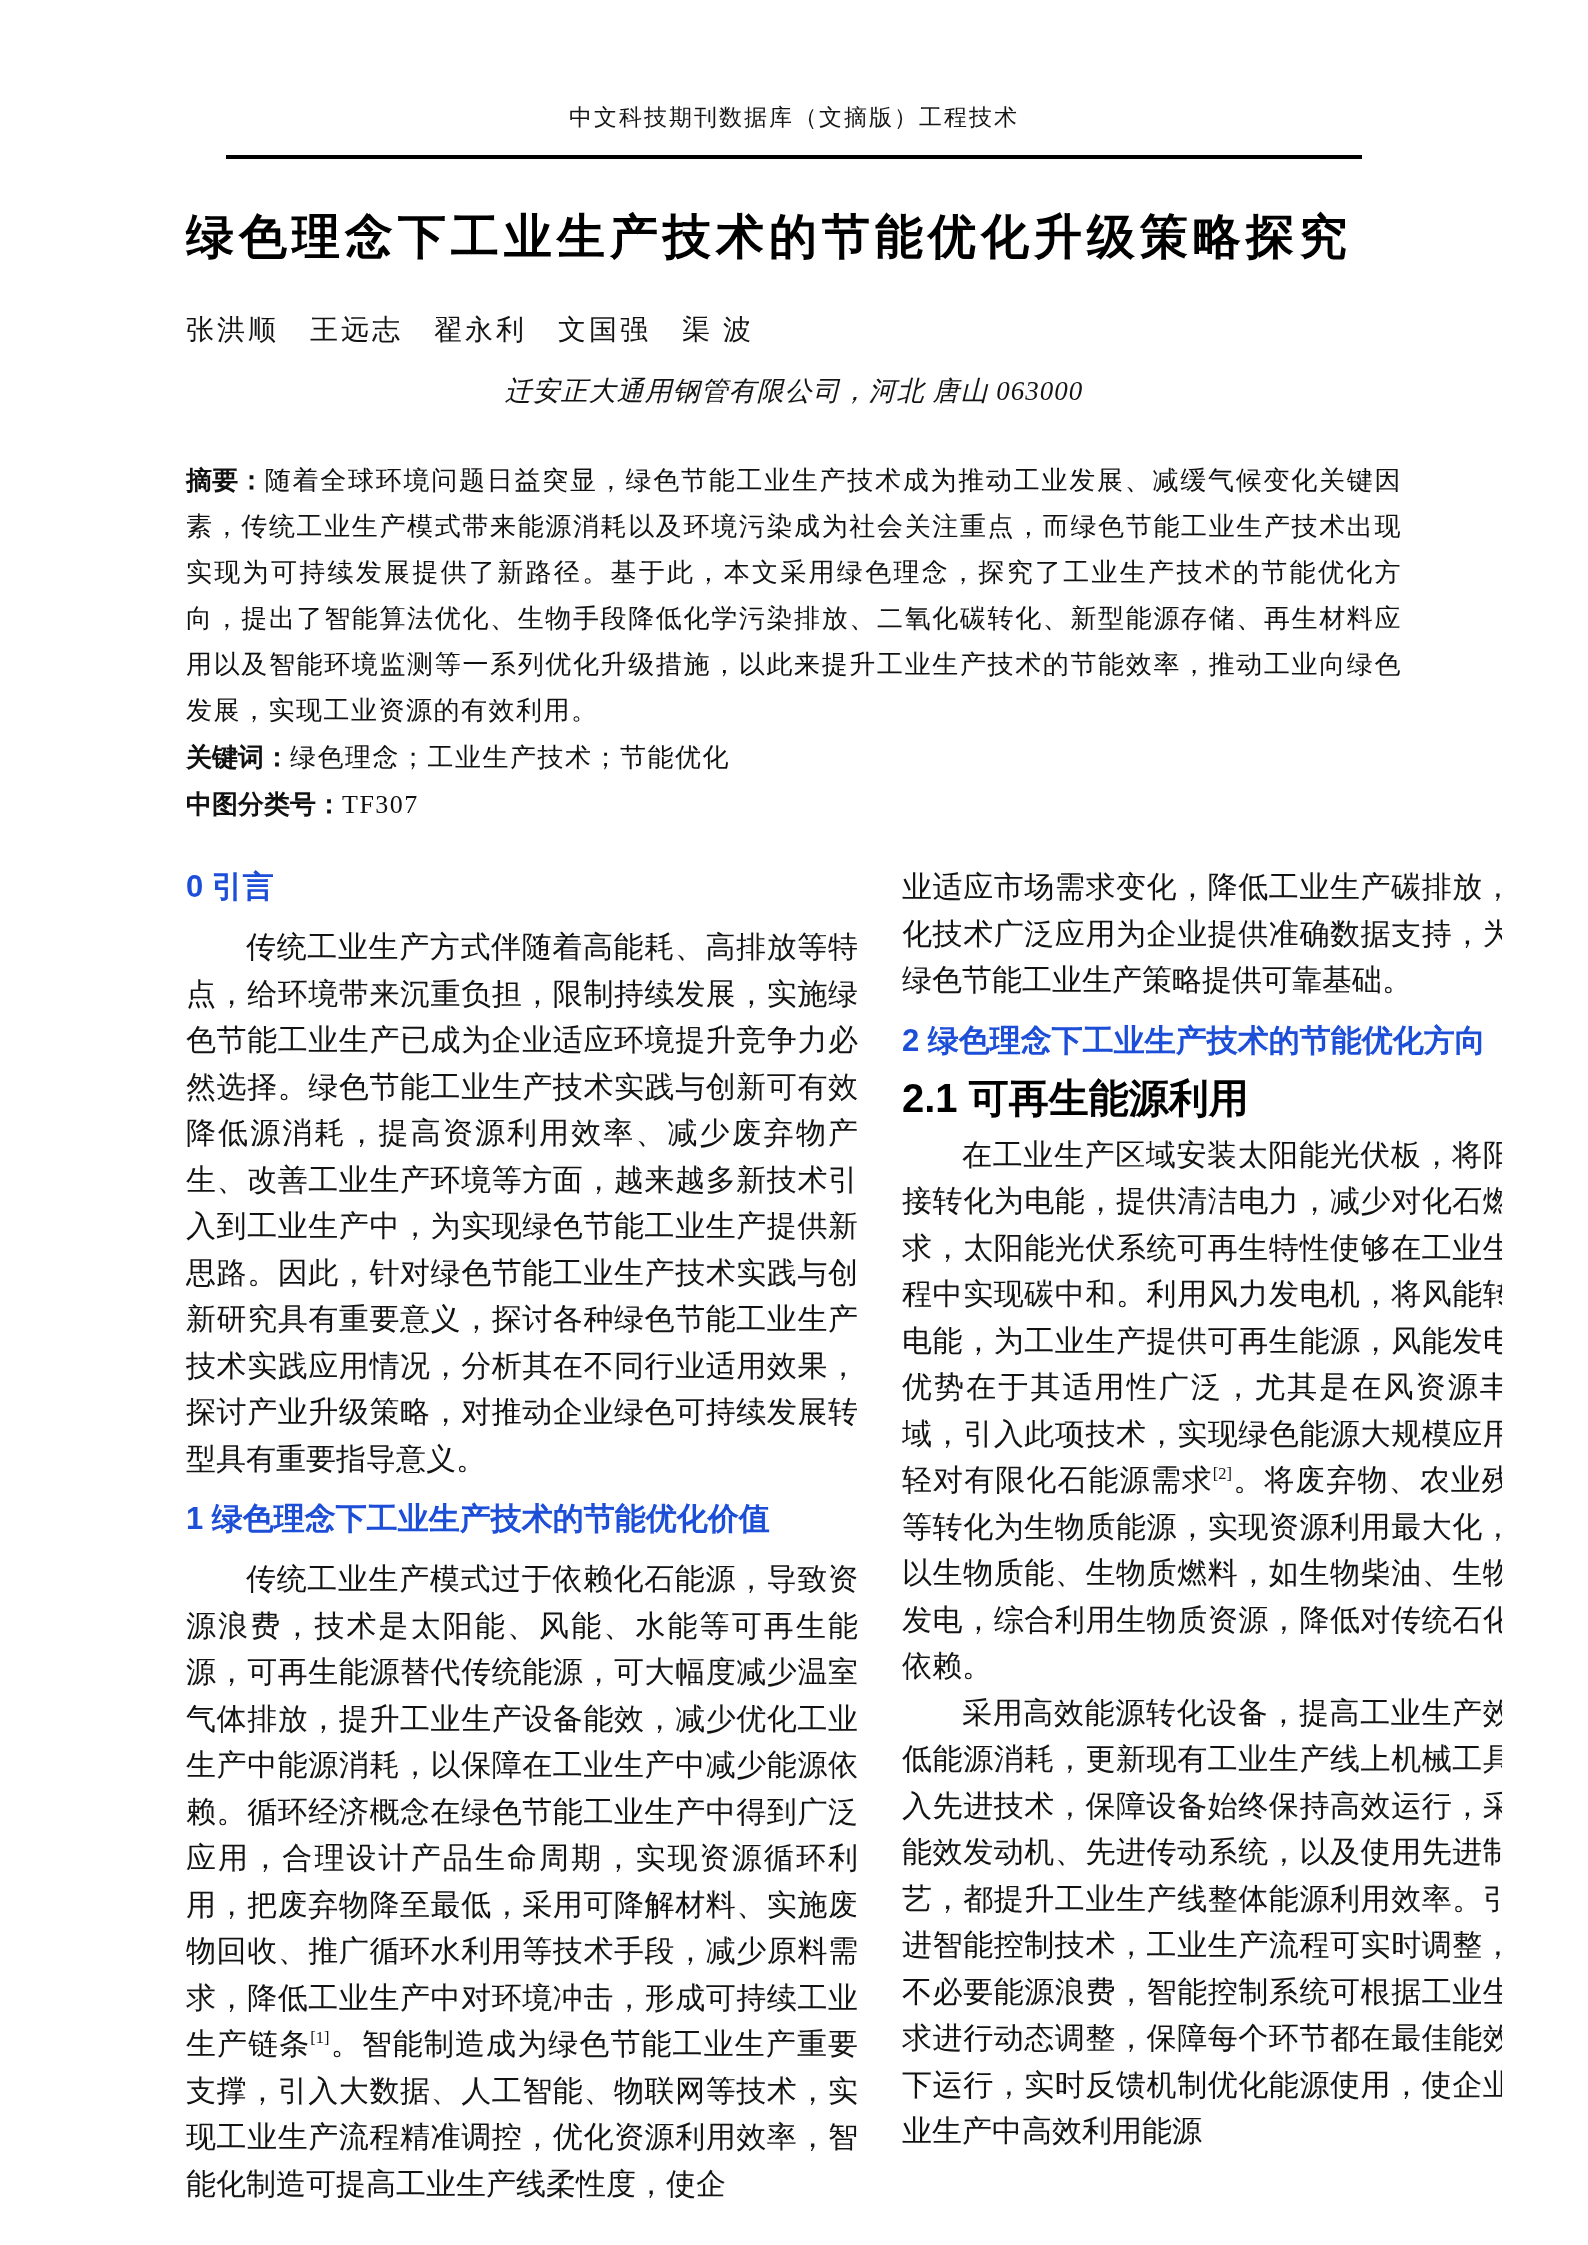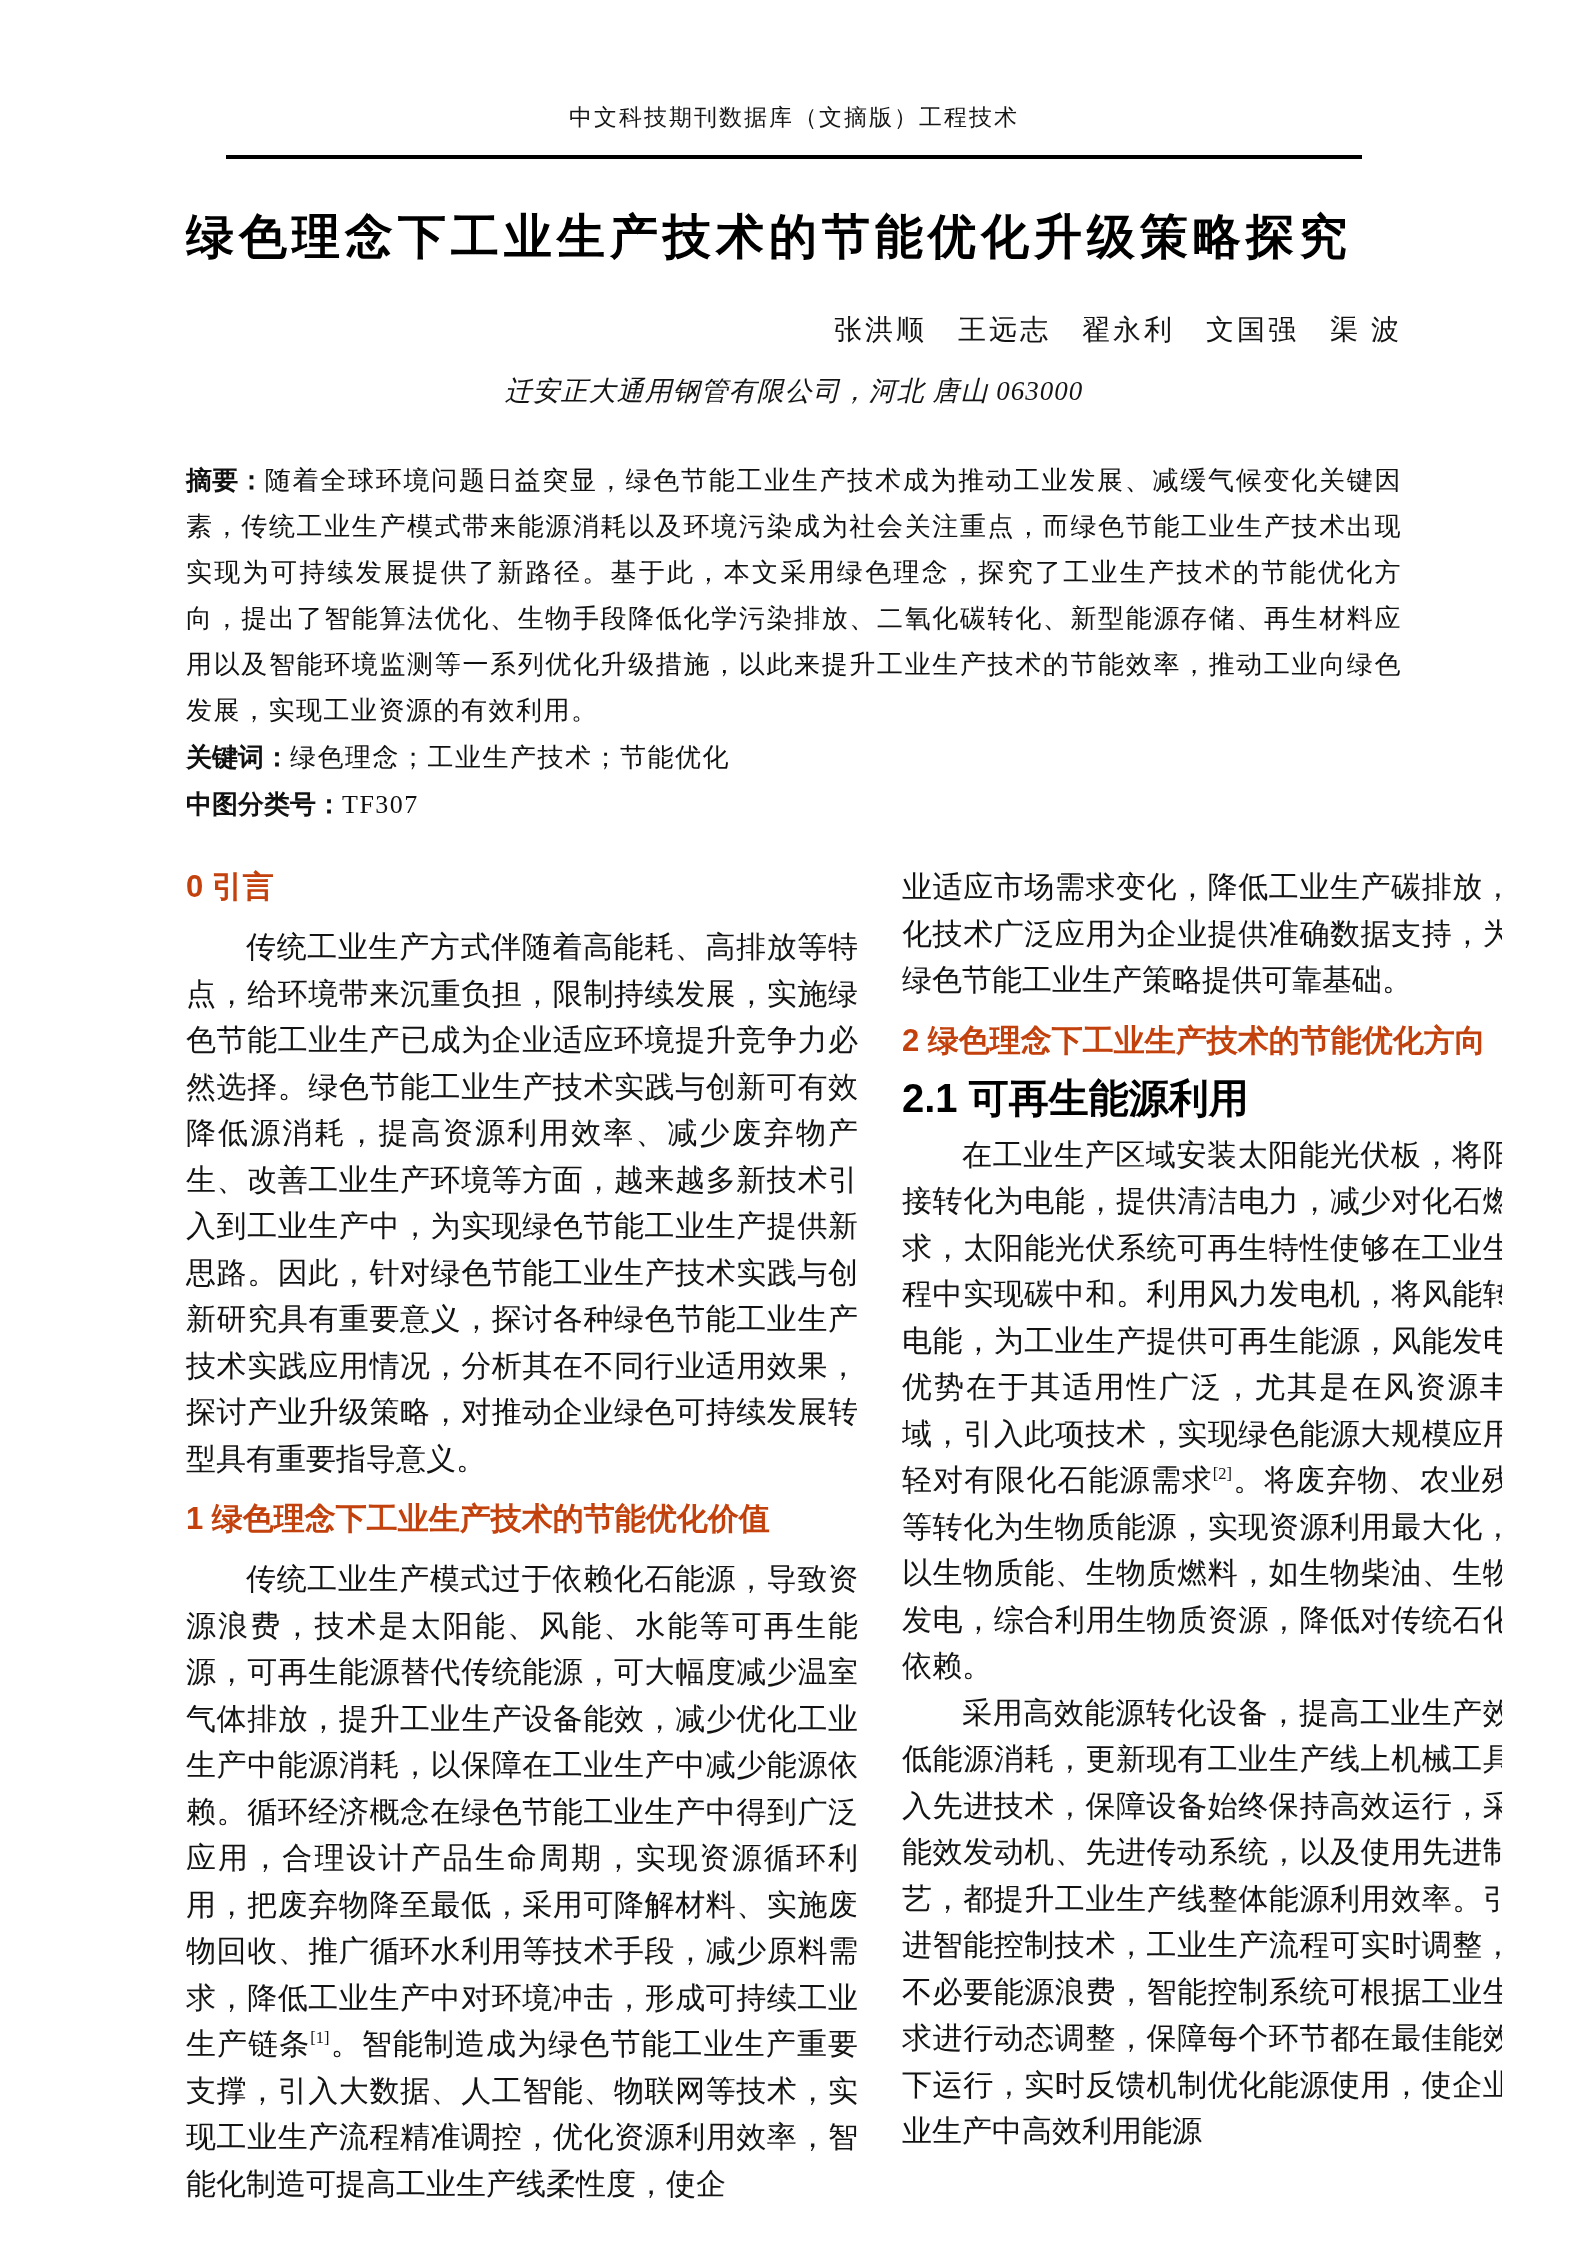--- a/index.html
+++ b/index.html
@@ -34,21 +34,21 @@
   .paper-title {
     margin: 46px 0 0 0;
     font-family: "Liberation Sans", "DejaVu Sans", sans-serif;
     font-weight: bold;
     font-size: 48px;
     letter-spacing: 5px;
     color: #000000;
   }
   .authors {
     margin-top: 42px;
-    text-align: right;
+    text-align: left;
     font-size: 28px;
     letter-spacing: 3px;
     color: #141414;
   }
   .affiliation {
     margin-top: 24px;
     text-align: center;
     font-size: 27px;
     letter-spacing: 1px;
     color: #141414;
@@ -81,21 +81,21 @@
     color: #131313;
   }
   .col p { margin: 0; }
   .para-indent { text-indent: 2em; }
   h2.sec-heading {
     font-family: "Liberation Sans", "DejaVu Sans", sans-serif;
     font-weight: bold;
     font-size: 31px;
     line-height: 42px;
     margin: 16px 0 16px 0;
-    color: #c2410c;
+    color: #1d4ed8;
     text-align: left;
   }
   h2.sec-heading.first { margin-top: 2px; }
   h3.sub-heading {
     font-family: "Liberation Sans", "DejaVu Sans", sans-serif;
     font-weight: bold;
     font-size: 40px;
     line-height: 40px;
     margin: 12px 0 14px 0;
     color: #000000;

